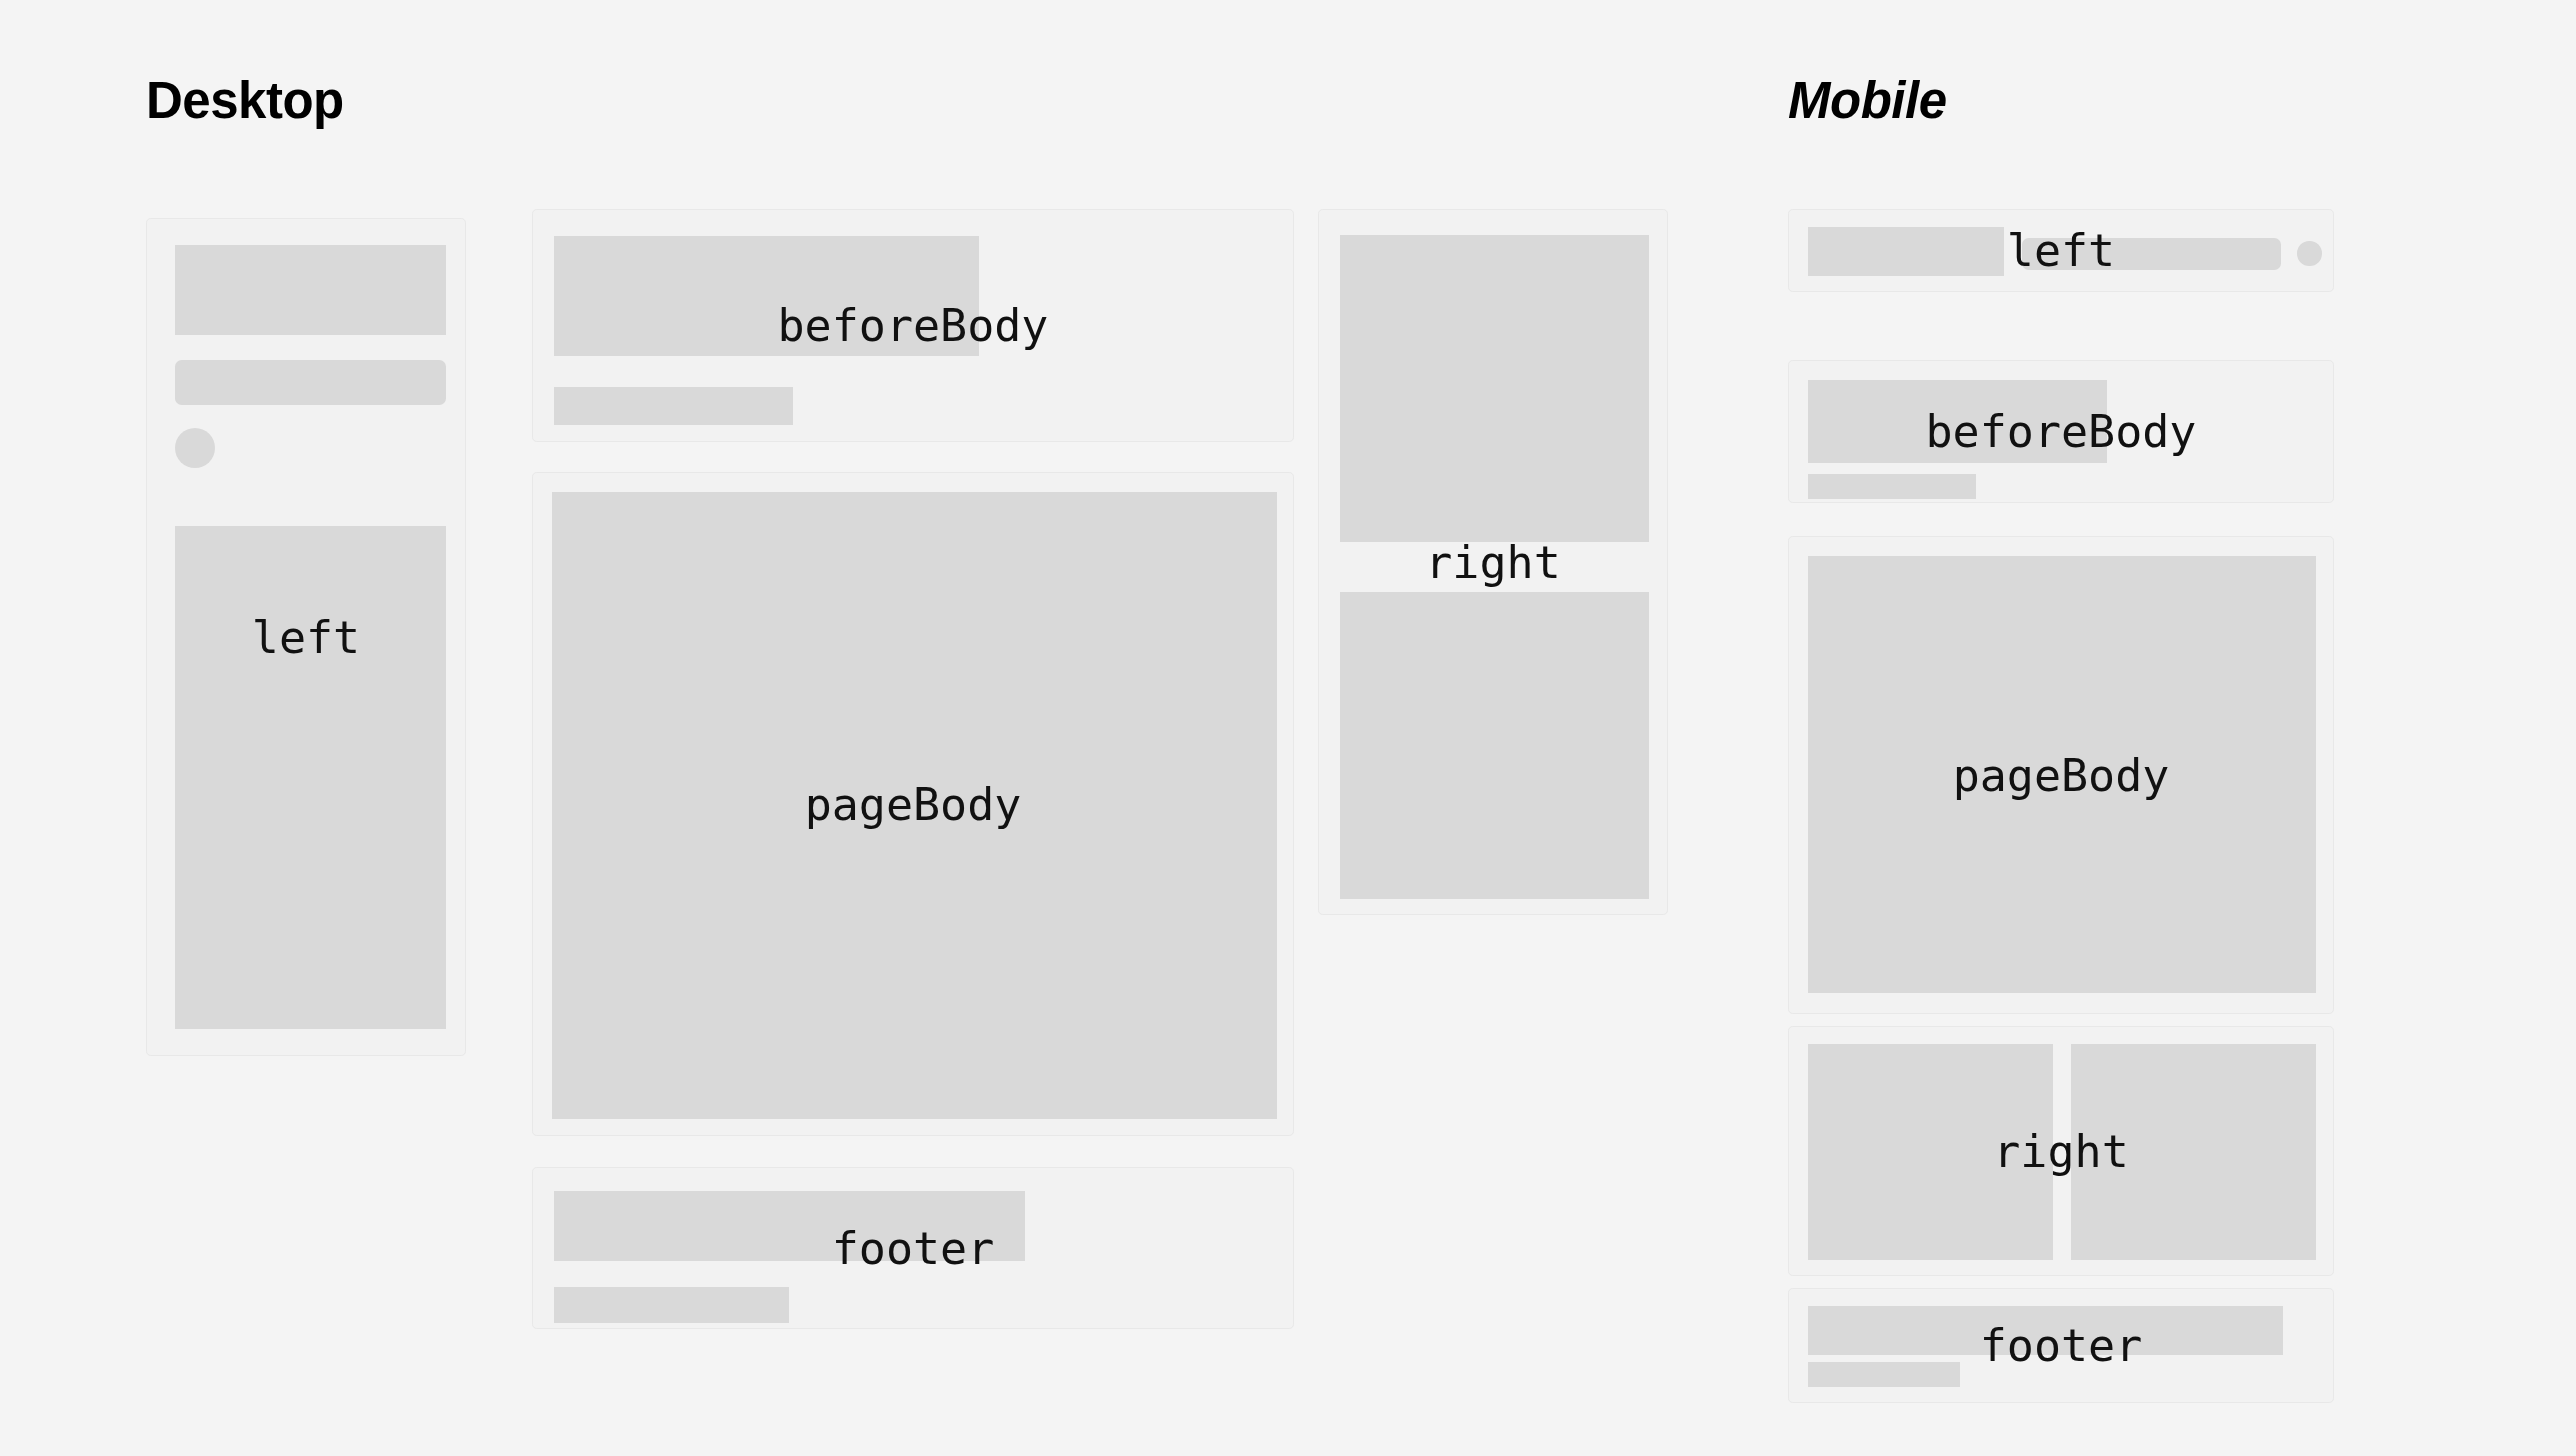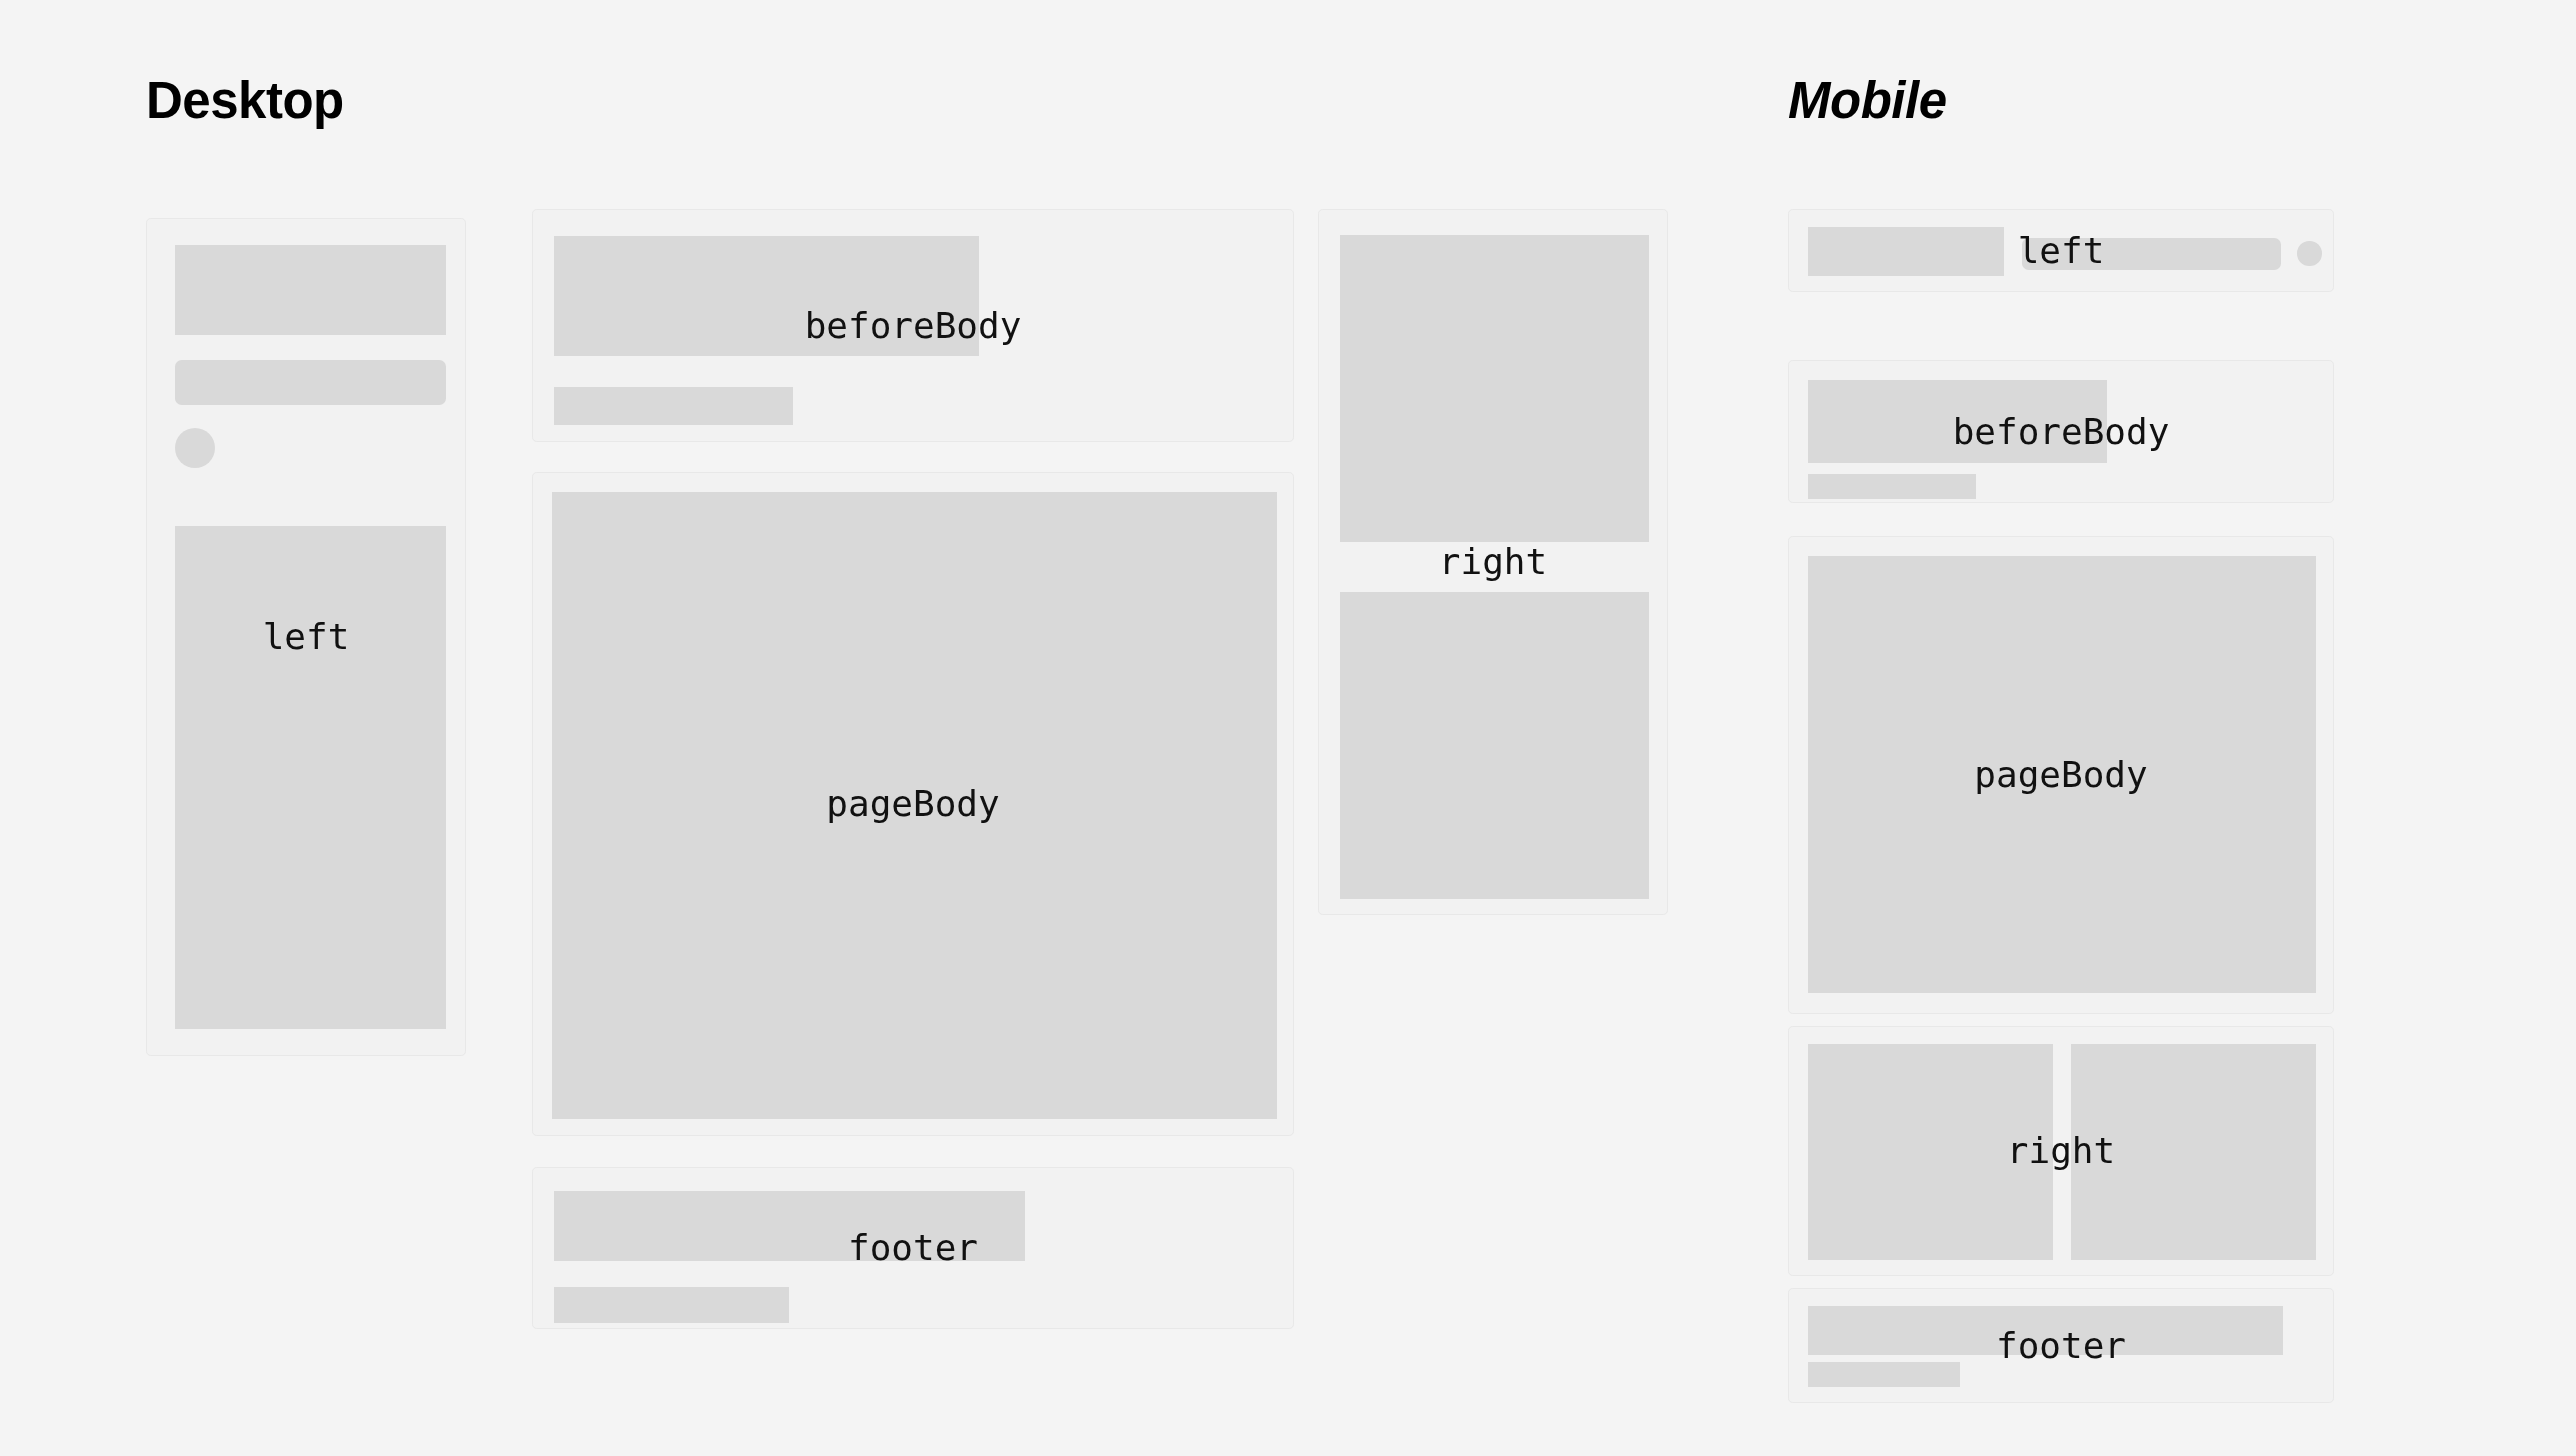--- a/index.html
+++ b/index.html
@@ -54,21 +54,21 @@
   .card-label {
     position: absolute;
     left: 0;
     top: 0;
     width: 100%;
     height: 100%;
     display: flex;
     align-items: center;
     justify-content: center;
     font-family: "DejaVu Sans Mono", "Liberation Mono", monospace;
-    font-size: 36px;
+    font-size: 45px;
     line-height: 1;
     color: #111111;
     pointer-events: none;
     white-space: nowrap;
   }
 
   
   #desk-left-card   { left: 146px;  top: 218px;  width: 320px;  height: 838px; }
   #desk-left-b1     { left: 28px;   top: 26px;   width: 271px;  height: 90px; }
   #desk-left-b2     { left: 28px;   top: 141px;  width: 271px;  height: 45px; }

